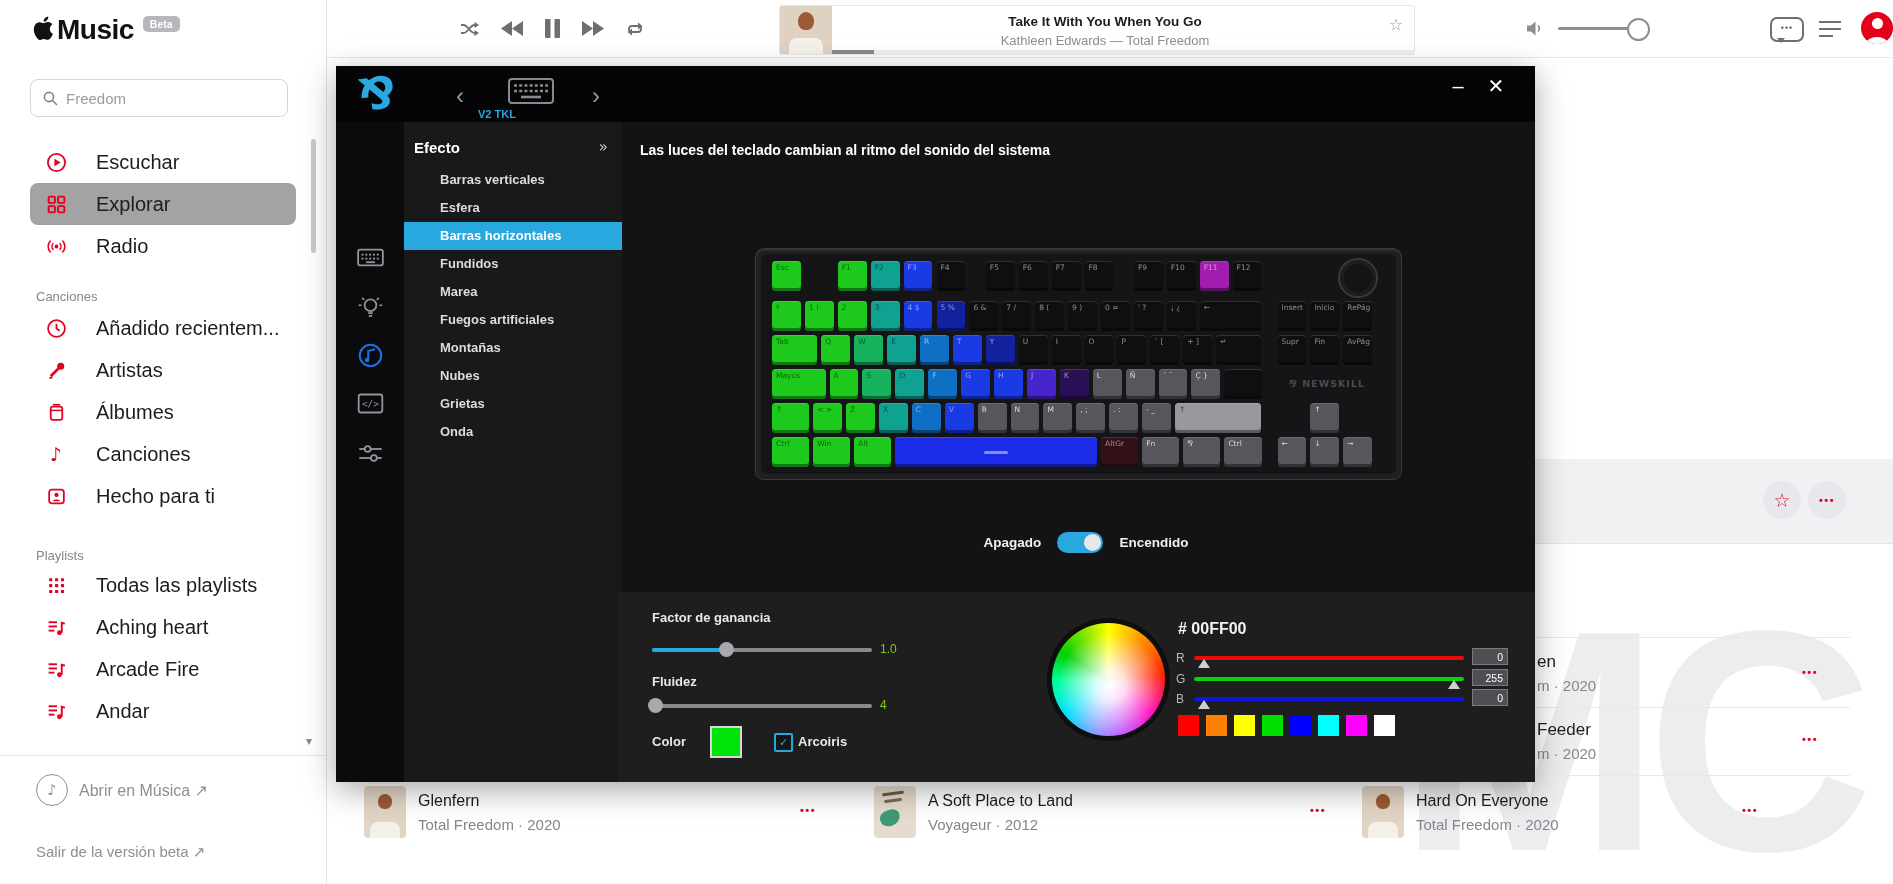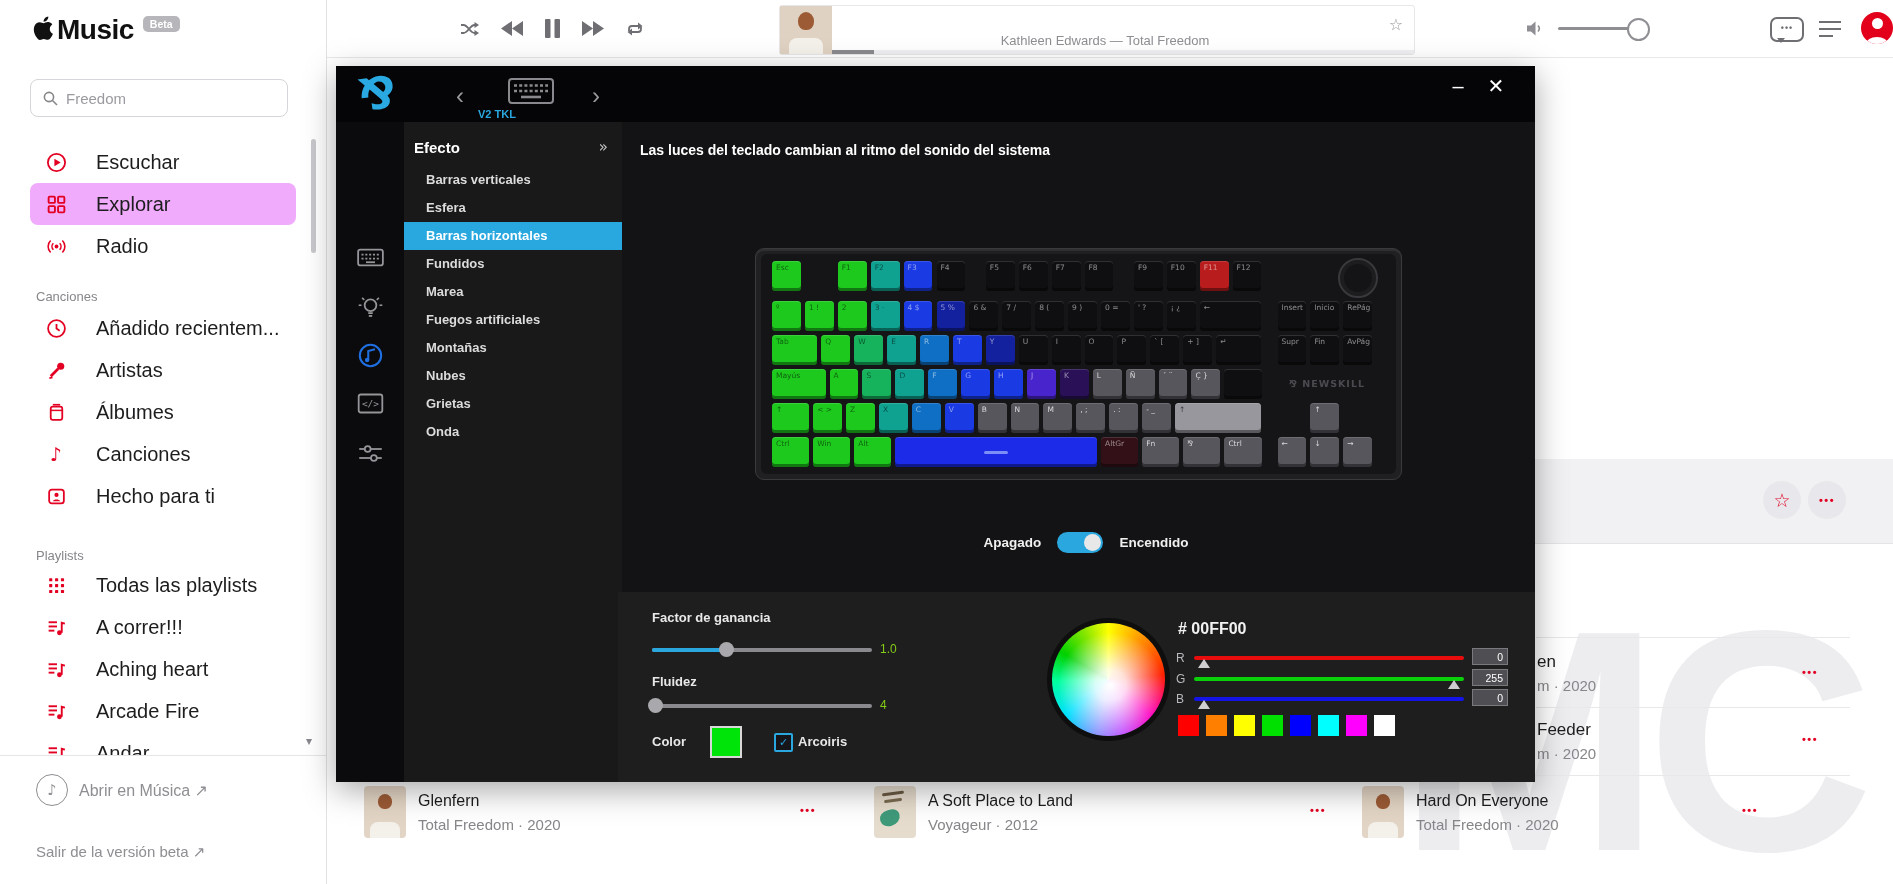--- a/index.html
+++ b/index.html
@@ -9,21 +9,21 @@
 
   
   #sidebar{position:absolute;left:0;top:0;width:326px;height:884px;background:#fff;border-right:1px solid #e2e2e5;z-index:6;}
   #logo{position:absolute;left:32px;top:14px;display:flex;align-items:center;}
   #logo .brand{font-size:28px;font-weight:bold;color:#111;margin-left:4px;letter-spacing:-.5px;}
   .beta-badge{background:#b6b6bb;color:#fff;font-size:10.5px;font-weight:bold;padding:2px 7px;border-radius:5px;margin-left:9px;transform:translateY(-6px);}
   #search-box{position:absolute;left:30px;top:79px;width:256px;height:36px;border:1px solid #d5d5da;border-radius:8px;display:flex;align-items:center;background:#fff;}
   #search-box .ph{color:#9a9aa0;font-size:15px;margin-left:8px;}
   #search-box svg{margin-left:12px;}
   .side-item{height:42px;display:flex;align-items:center;padding-left:14px;border-radius:8px;cursor:default;}
-  .side-item.sel{background:#f0abfc;}
+  .side-item.sel{background:#a3a3a3;}
   .sicon{width:24px;height:22px;display:flex;align-items:center;justify-content:center;}
   .slabel{font-size:20px;color:#1d1d1f;margin-left:28px;white-space:nowrap;}
   .sec-label{position:absolute;left:36px;font-size:13px;color:#86868b;}
   #nav-list{position:absolute;left:30px;top:141px;width:266px;}
   #lib-list{position:absolute;left:30px;top:307px;width:266px;}
   #pl-list{position:absolute;left:30px;top:564px;width:266px;height:192px;overflow:hidden;}
   #side-scrollbar{position:absolute;left:311px;top:139px;width:5px;height:114px;background:#c8c8cc;border-radius:3px;}
   #side-scroll-arrow{position:absolute;left:306px;top:734px;color:#86868b;font-size:12px;}
   #side-divider{position:absolute;left:0;top:755px;width:326px;height:1px;background:#e6e6e8;}
   #open-music{position:absolute;left:36px;top:774px;display:flex;align-items:center;color:#8e8e93;font-size:16px;}
@@ -85,21 +85,21 @@
   .win-btn{position:absolute;top:6px;color:#fff;width:28px;height:28px;text-align:center;line-height:28px;}
   #min-btn{left:1108px;font-size:20px;}
   #close-btn{left:1146px;font-size:20px;}
 
   #ov-rail{position:absolute;left:0;top:56px;width:68px;bottom:0;background:#0b0b0d;}
   .rail-ic{position:absolute;left:21px;width:27px;height:27px;}
   #fx-panel{position:absolute;left:68px;top:56px;width:218px;bottom:0;background:#191919;}
   #fx-head{display:flex;justify-content:space-between;align-items:center;padding:16px 14px 10px 10px;}
   #fx-title{color:#fff;font-size:15px;font-weight:bold;}
   #fx-chev{color:#c9c9c9;font-size:15px;}
-  .fx{height:28px;line-height:28px;padding-left:22px;color:#dcdcdc;font-size:13px;font-weight:bold;white-space:nowrap;}
+  .fx{height:28px;line-height:28px;padding-left:36px;color:#dcdcdc;font-size:13px;font-weight:bold;white-space:nowrap;}
   .fx.on{background:#29a8e0;color:#fff;}
   #ov-desc{position:absolute;left:304px;top:76px;color:#ffffff;font-size:14px;font-weight:bold;}
 
   
   #kb{position:absolute;left:419px;top:182px;width:645px;height:230px;background:#202023;border:1px solid #3a3a3e;border-radius:9px;box-shadow:inset 0 2px 0 rgba(255,255,255,.07);}
   #kb-plate{position:absolute;left:5px;top:5px;right:5px;bottom:5px;background:#151517;border-radius:6px;}
   .key{position:absolute;border-radius:3.5px;box-shadow:inset 0 -3px 0 rgba(0,0,0,.4),inset 0 1px 0 rgba(255,255,255,.14);}
   .kl{position:absolute;left:4px;top:3px;font-family:"DejaVu Sans",sans-serif;font-size:7.5px;line-height:1;white-space:nowrap;}
   .ld{color:rgba(0,0,0,.52);} .lw{color:rgba(255,255,255,.5);} .lg2{color:#d9d9dc;} .llg{color:#3a3a40;}
   .sdash{position:absolute;left:50%;top:50%;width:24px;height:3px;margin:-1.5px 0 0 -12px;background:rgba(190,210,255,.6);border-radius:2px;}
@@ -175,20 +175,21 @@
             <polygon points="6,7.5 1.5,11 6,14.5" fill="#6e6e73"></polygon>
           </svg>
         </span>
     </div>
 
     <div id="track-card">
       <div id="track-art">
           <div class="head"></div>
           <div class="shirt"></div>
         </div>
+      <div id="track-title">Take It With You When You Go</div>
       <div id="track-sub">Kathleen Edwards — Total Freedom</div>
       <div id="track-star" class="glyph">☆</div>
       <div id="track-progress">
           <div class="fill"></div>
         </div>
     </div>
 
     <span id="vol-icon"><svg width="20" height="17" viewBox="0 0 20 17">
           <polygon points="1,5.5 5,5.5 9.5,1.5 9.5,15.5 5,11.5 1,11.5" fill="#8e8e93"></polygon>
           <path d="M12 5.5a4.5 4.5 0 0 1 0 6" stroke="#8e8e93" stroke-width="1.6" fill="none"></path>
@@ -360,32 +361,20 @@
               <rect x="14.2" y="3" width="3" height="3" rx="0.6" fill="#e30022"></rect>
               <rect x="3" y="8.6" width="3" height="3" rx="0.6" fill="#e30022"></rect>
               <rect x="8.6" y="8.6" width="3" height="3" rx="0.6" fill="#e30022"></rect>
               <rect x="14.2" y="8.6" width="3" height="3" rx="0.6" fill="#e30022"></rect>
               <rect x="3" y="14.2" width="3" height="3" rx="0.6" fill="#e30022"></rect>
               <rect x="8.6" y="14.2" width="3" height="3" rx="0.6" fill="#e30022"></rect>
               <rect x="14.2" y="14.2" width="3" height="3" rx="0.6" fill="#e30022"></rect>
             </svg>
           </span>
           <span class="slabel">Todas las playlists</span>
-        </div>
-        <div class="side-item">
-          <span class="sicon">
-            <svg width="21" height="21" viewBox="0 0 20 20">
-              <line x1="2.5" y1="5" x2="10.5" y2="5" stroke="#e30022" stroke-width="1.8"></line>
-              <line x1="2.5" y1="9" x2="10.5" y2="9" stroke="#e30022" stroke-width="1.8"></line>
-              <line x1="2.5" y1="13" x2="8" y2="13" stroke="#e30022" stroke-width="1.8"></line>
-              <circle cx="12.8" cy="15" r="2.3" fill="#e30022"></circle>
-              <path d="M15 15V5.5l3 .8" stroke="#e30022" stroke-width="1.8" fill="none"></path>
-            </svg>
-          </span>
-          <span class="slabel">A correr!!!</span>
         </div>
         <div class="side-item">
           <span class="sicon">
             <svg width="21" height="21" viewBox="0 0 20 20">
               <line x1="2.5" y1="5" x2="10.5" y2="5" stroke="#e30022" stroke-width="1.8"></line>
               <line x1="2.5" y1="9" x2="10.5" y2="9" stroke="#e30022" stroke-width="1.8"></line>
               <line x1="2.5" y1="13" x2="8" y2="13" stroke="#e30022" stroke-width="1.8"></line>
               <circle cx="12.8" cy="15" r="2.3" fill="#e30022"></circle>
               <path d="M15 15V5.5l3 .8" stroke="#e30022" stroke-width="1.8" fill="none"></path>
             </svg>
@@ -528,21 +517,21 @@
           </div>
           <div class="key" style="left: 328.55px; top: 12px; width: 28.9px; height: 30px; background: rgb(15, 15, 18);">
             <span class="kl lw">F8</span>
           </div>
           <div class="key" style="left: 377.9px; top: 12px; width: 28.9px; height: 30px; background: rgb(15, 15, 18);">
             <span class="kl lw">F9</span>
           </div>
           <div class="key" style="left: 410.8px; top: 12px; width: 28.9px; height: 30px; background: rgb(15, 15, 18);">
             <span class="kl lw">F10</span>
           </div>
-          <div class="key" style="left: 443.7px; top: 12px; width: 28.9px; height: 30px; background: #b91c1c;">
+          <div class="key" style="left: 443.7px; top: 12px; width: 28.9px; height: 30px; background: #a21caf;">
             <span class="kl lw">F11</span>
           </div>
           <div class="key" style="left: 476.6px; top: 12px; width: 28.9px; height: 30px; background: rgb(15, 15, 18);">
             <span class="kl lw">F12</span>
           </div>
           <div class="key" style="left: 16px; top: 52px; width: 28.9px; height: 30px; background: rgb(29, 201, 29);">
             <span class="kl ld">º</span>
           </div>
           <div class="key" style="left: 48.9px; top: 52px; width: 28.9px; height: 30px; background: rgb(29, 201, 29);">
             <span class="kl ld">1 !</span>

